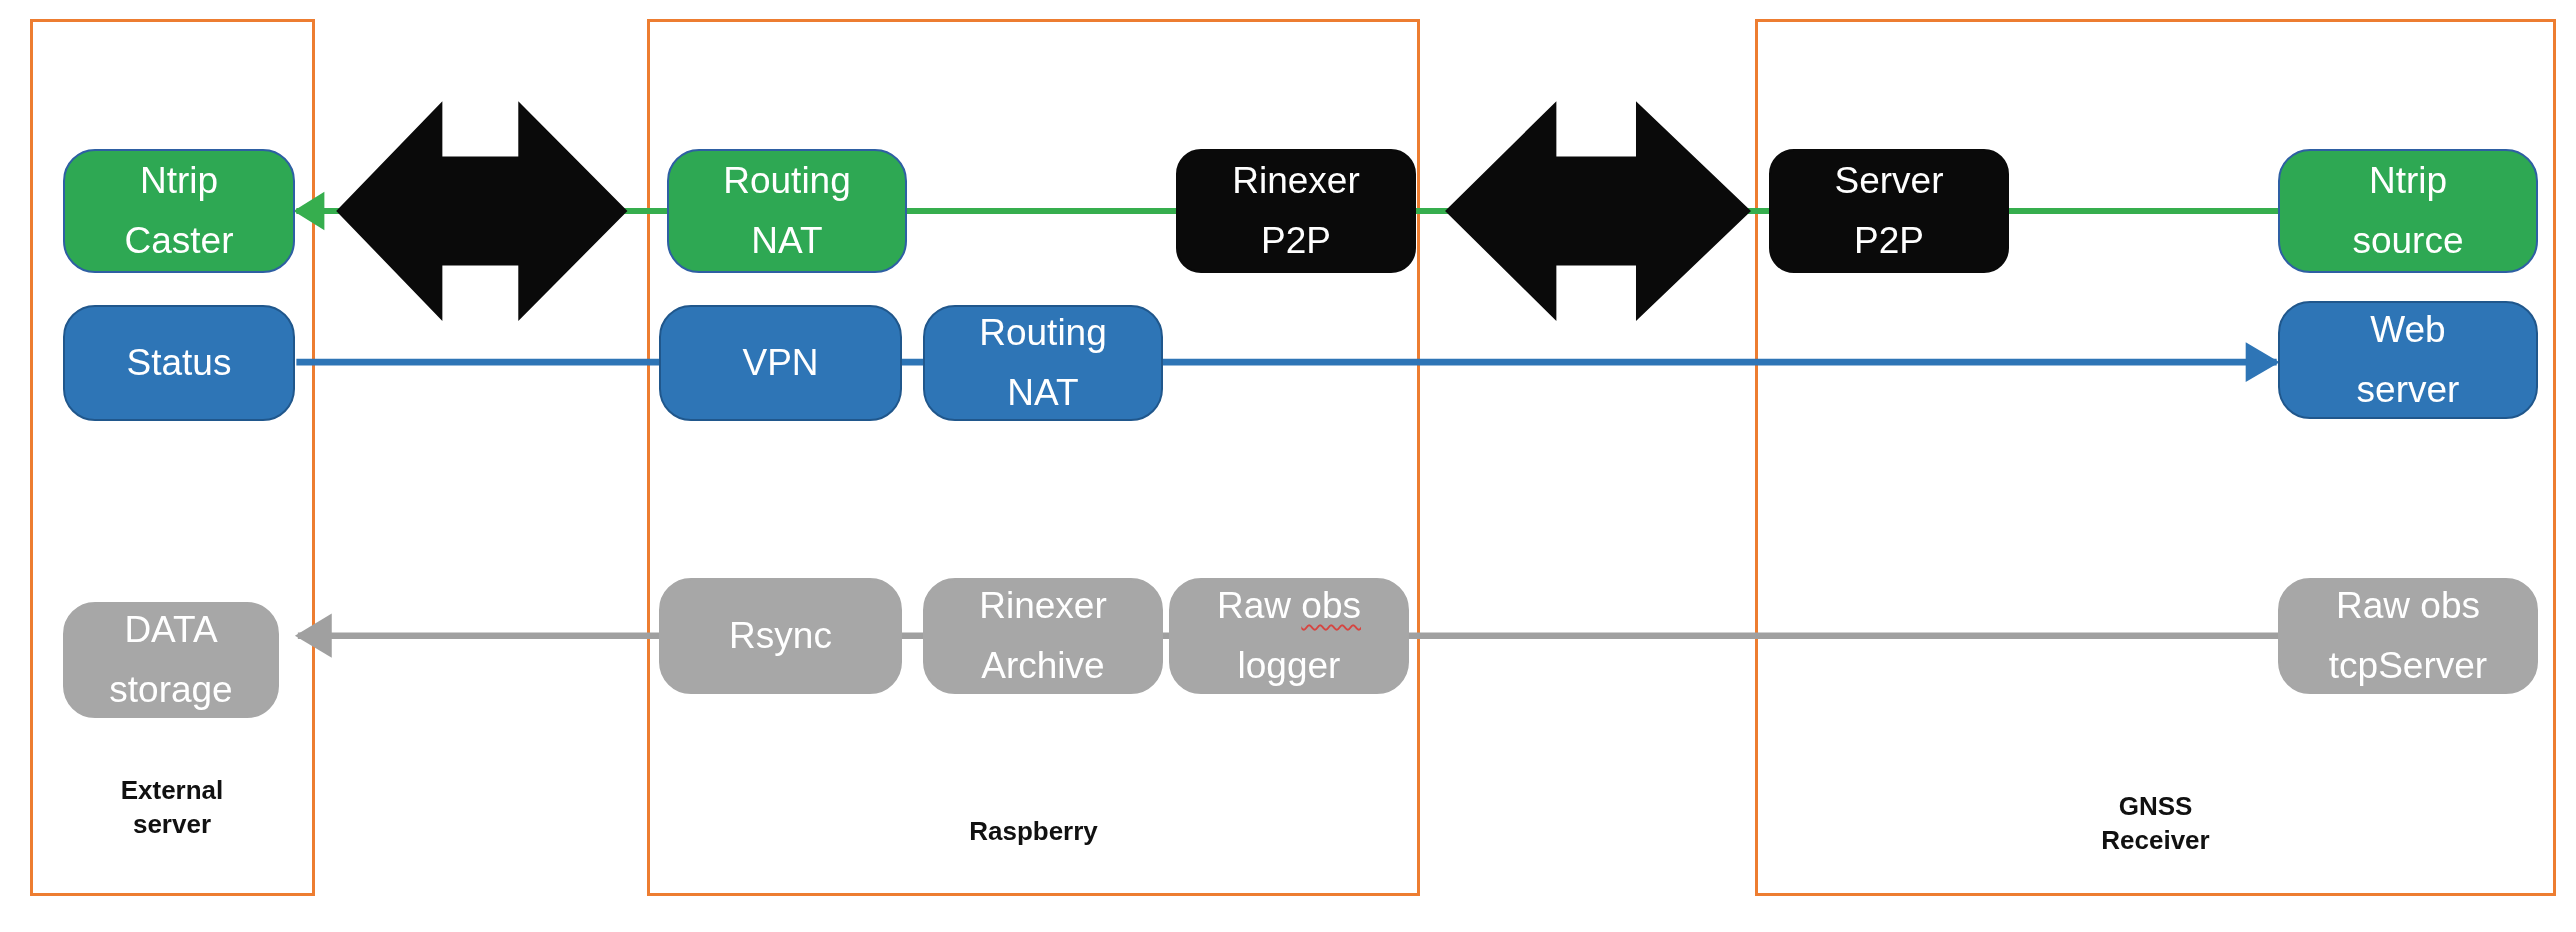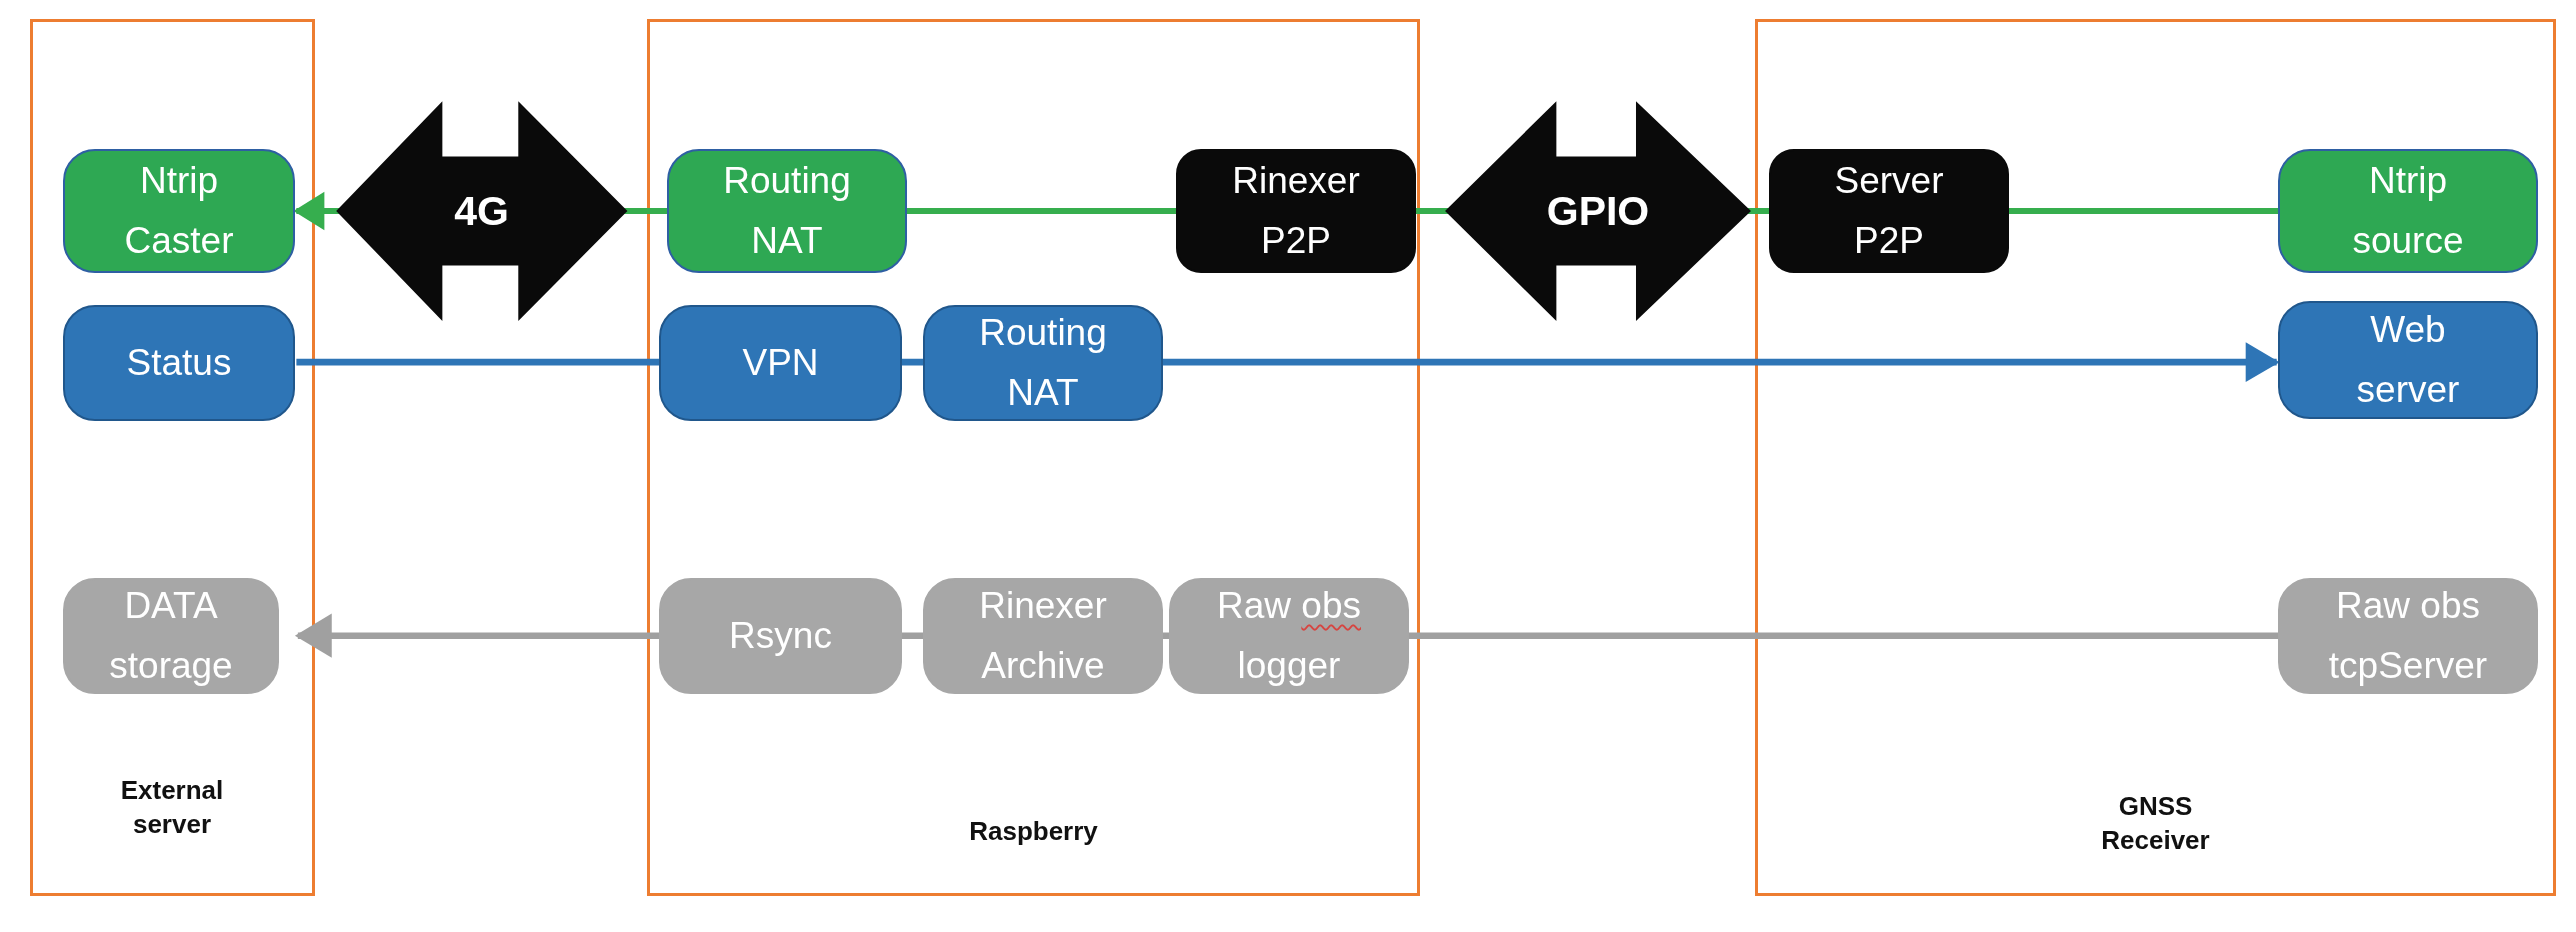--- a/index.html
+++ b/index.html
@@ -67,42 +67,40 @@
     <line class="wire-blue" x1="402" y1="491" x2="3088" y2="491"></line>
     <polygon class="head-blue" points="3092,491 3046,464 3046,518"></polygon>
 
     <line class="wire-gray" x1="404" y1="862" x2="3092" y2="862"></line>
     <polygon class="head-gray" points="400,862 450,832 450,892"></polygon>
 
     <polygon class="big-arrow" points="456,286 600,137 600,212 703,212 703,137 851,286 703,435 703,360 600,360 600,435"></polygon>
     <polygon class="big-arrow" points="1960,286 2111,137 2111,212 2219,212 2219,137 2375,286 2219,435 2219,360 2111,360 2111,435"></polygon>
   </svg>
 
-  <div class="arrow-label" style="left:336px;top:101px;width:291px;height:220px;">4G</div>
-  <div class="arrow-label" style="left:1445px;top:101px;width:306px;height:220px;">GPIO</div>
 
   <div class="node green" style="left:63px;top:149px;width:232px;height:124px;">Ntrip
 Caster</div>
   <div class="node green" style="left:667px;top:149px;width:240px;height:124px;">Routing
 NAT</div>
   <div class="node black" style="left:1176px;top:149px;width:240px;height:124px;">Rinexer
 P2P</div>
   <div class="node black" style="left:1769px;top:149px;width:240px;height:124px;">Server
 P2P</div>
   <div class="node green" style="left:2278px;top:149px;width:260px;height:124px;">Ntrip
 source</div>
 
   <div class="node blue" style="left:659px;top:305px;width:243px;height:116px;">VPN</div>
   <div class="node blue" style="left:63px;top:305px;width:232px;height:116px;">Status</div>
   <div class="node blue" style="left:923px;top:305px;width:240px;height:116px;">Routing
 NAT</div>
   <div class="node blue" style="left:2278px;top:301px;width:260px;height:118px;">Web
 server</div>
 
-  <div class="node gray" style="left:63px;top:578px;width:216px;height:116px;">DATA
+  <div class="node gray" style="left:63px;top:602px;width:216px;height:116px;">DATA
 storage</div>
   <div class="node gray" style="left:923px;top:578px;width:240px;height:116px;">Rinexer
 Archive</div>
   <div class="node gray" style="left:659px;top:578px;width:243px;height:116px;">Rsync</div>
   <div class="node gray" style="left:1169px;top:578px;width:240px;height:116px;">
     <div class="box-label-2">
       <span><span>Raw </span><span class="squiggle">obs</span></span>
       <span>logger</span>
     </div>
   </div>

